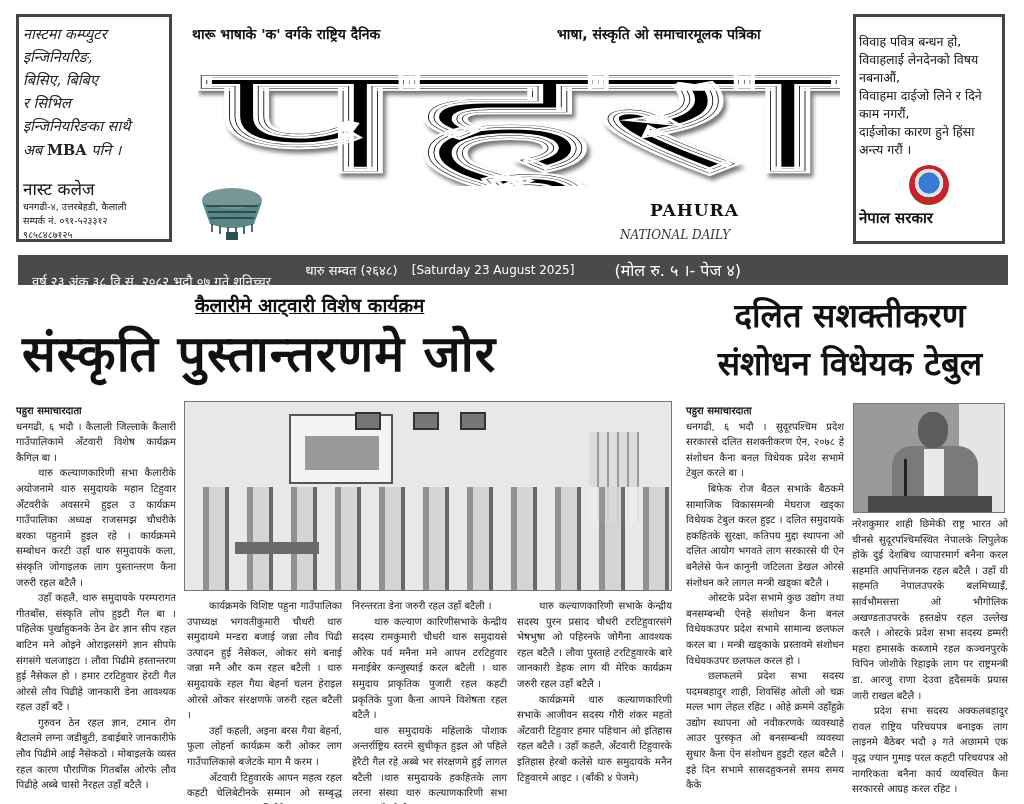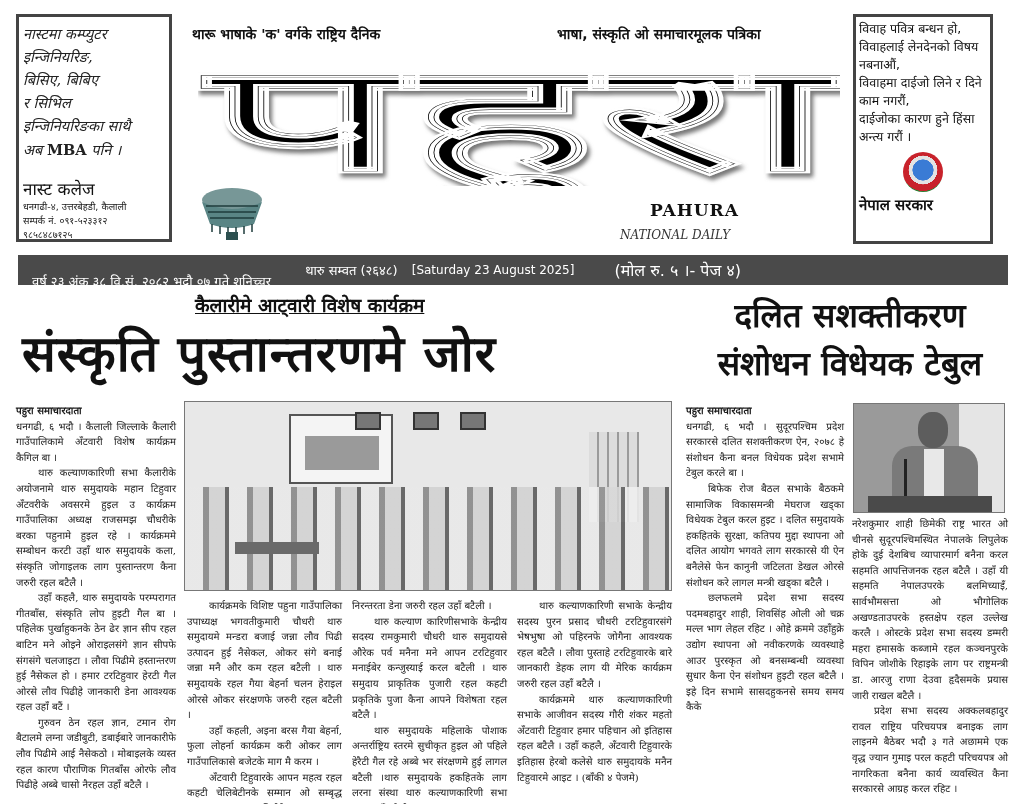--- a/index.html
+++ b/index.html
@@ -6,21 +6,21 @@
   html, body { width: 1024px; height: 804px; overflow: hidden; background: #ffffff; }
   body { font-family: "DejaVu Sans", sans-serif; color: #111; position: relative; }
 
   .ad-box { position: absolute; border: 3px solid #444; background: #fff; text-align: left; }
   .ad-left { left: 16px; top: 14px; width: 156px; height: 228px; padding: 6px 4px; }
   .ad-left .ad-line { font-family: "DejaVu Serif", serif; font-style: italic; font-size: 14.5px; line-height: 23px; color: #222; }
   .ad-left .ad-line b { font-style: normal; font-weight: bold; }
   .ad-left .college { font-size: 17px; font-weight: normal; margin-top: 16px; line-height: 22px; }
   .ad-left .addr { font-size: 9.5px; line-height: 14px; color: #222; }
 
-  .ad-right { left: 853px; top: 14px; width: 140px; height: 230px; padding: 3px 3px; }
+  .ad-right { left: 853px; top: 14px; width: 152px; height: 230px; padding: 16px 3px; }
   .ad-right .ad-line { font-size: 12.5px; line-height: 18px; color: #111; }
   .ad-right .emblem { width: 40px; height: 40px; margin: 6px auto 4px; border-radius: 50%;
      background: radial-gradient(circle at 50% 45%, #3a7bd5 0 35%, #e3e3e3 36% 48%, #c8222b 49% 70%, #2e7d32 71% 80%, transparent 81%); }
   .ad-right .gov { font-size: 15px; font-weight: bold; line-height: 18px; }
   .ad-right .board { font-size: 21px; font-weight: bold; line-height: 26px; }
 
   .tagline { position: absolute; top: 24px; font-size: 14px; font-weight: bold; color: #111; }
   .tag-l { left: 192px; } .tag-r { left: 557px; }
 
   .masthead { position: absolute; left: 198px; top: 58px; width: 642px; height: 128px; }
@@ -184,19 +184,20 @@
 
 <div class="col col4">
   <p>थारु कल्याणकारिणी सभाके केन्द्रीय सदस्य पुरन प्रसाद चौधरी टरटिहुवारसंगे भेषभुषा ओ पहिरनफे जोगैना आवश्यक रहल बटैलै । लौवा पुस्ताहे टरटिहुवारके बारे जानकारी डेहक लाग यी मेरिक कार्यक्रम जरुरी रहल उहाँ बटैलै ।</p>
   <p>कार्यक्रममे थारु कल्याणकारिणी सभाके आजीवन सदस्य गौरी शंकर महतो अँटवारी टिहुवार हमार पहिचान ओ इतिहास रहल बटैलै । उहाँ कहलै, अँटवारी टिहुवारके इतिहास हेरबो कलेसे थारु समुदायके मनैन टिहुवारमे आइट । (बाँकी ४ पेजमे)</p>
 </div>
 
 <div class="col col5">
   <p class="byline">पहुरा समाचारदाता</p>
   <p class="first">धनगढी, ६ भदौ । सुदूरपश्चिम प्रदेश सरकारसे दलित सशक्तीकरण ऐन, २०७८ हे संशोधन कैना बनल विधेयक प्रदेश सभामे टेबुल करले बा ।</p>
   <p>बिफेक रोज बैठल सभाके बैठकमे सामाजिक विकासमन्त्री मेघराज खड्का विधेयक टेबुल करल हुइट । दलित समुदायके हकहितके सुरक्षा, कतिपय मुद्दा स्थापना ओ दलित आयोग भगवते लाग सरकारसे यी ऐन बनैलेसे फेन कानुनी जटिलता डेखल ओरसे संशोधन करे लागल मन्त्री खड्का बटैलै ।</p>
+  <p>ओस्टके प्रदेश सभामे कुछ उद्योग तथा बनसम्बन्धी ऐनहे संशोधन कैना बनल विधेयकउपर प्रदेश सभामे सामान्य छलफल करल बा । मन्त्री खड्काके प्रस्तावमे संशोधन विधेयकउपर छलफल करल हो ।</p>
   <p>छलफलमे प्रदेश सभा सदस्य पदमबहादुर शाही, शिवसिंह ओली ओ चक्र मल्ल भाग लेहल रहिट । ओहे क्रममे उहाँहुक्रे उद्योग स्थापना ओ नवीकरणके व्यवस्थाहे आउर पुरस्कृत ओ बनसम्बन्धी व्यवस्था सुधार कैना ऐन संशोधन हुइटी रहल बटैलै । इहे दिन सभामे सासदहुकनसे समय समय कैके</p>
 </div>
 
 <div class="col col6">
   <p class="first">नरेशकुमार शाही छिमेकी राष्ट्र भारत ओ चीनसे सुदूरपश्चिमस्थित नेपालके लिपुलेक होके दुई देशबिच व्यापारमार्ग बनैना करल सहमति आपत्तिजनक रहल बटैलै । उहाँ यी सहमति नेपालउपरके बलमिच्याइँ, सार्वभौमसत्ता ओ भौगोलिक अखण्डताउपरके हस्तक्षेप रहल उल्लेख करलै । ओस्टके प्रदेश सभा सदस्य डम्मरी महरा हमासके कब्जामे रहल कञ्चनपुरके विपिन जोशीके रिहाइके लाग पर राष्ट्रमन्त्री डा. आरजु राणा देउवा हृदैसमके प्रयास जारी राखल बटैलै ।</p>
   <p>प्रदेश सभा सदस्य अक्कलबहादुर रावल राष्ट्रिय परिचयपत्र बनाइक लाग लाइनमे बैठेबर भदौ ३ गते अछाममे एक वृद्ध ज्यान गुमाइ परल कहटी परिचयपत्र ओ नागरिकता बनैना कार्य व्यवस्थित कैना सरकारसे आग्रह करल रहिट ।</p>
 </div>
 
 </body></html>

